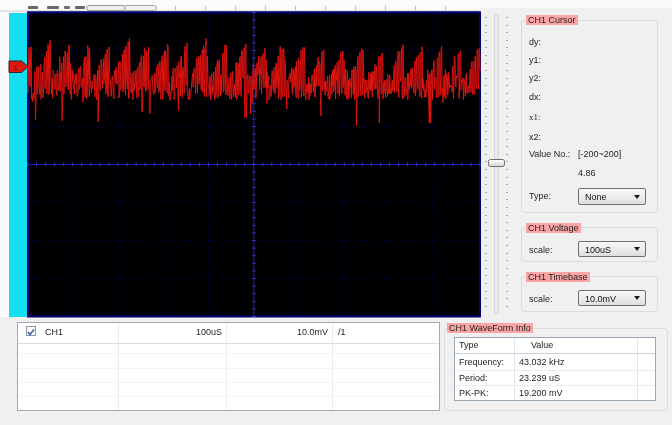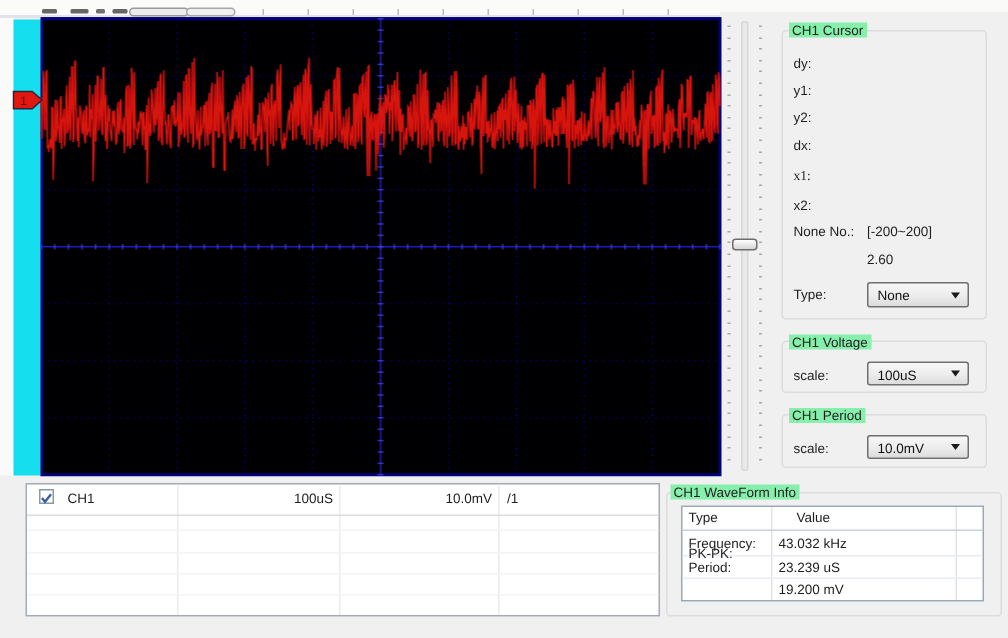--- a/index.html
+++ b/index.html
@@ -1,18 +1,18 @@
 <!DOCTYPE html>
 <html><head><meta charset="utf-8"><style>
 * { margin:0; padding:0; box-sizing:border-box; }
 html,body { width:672px; height:425px; background:#f0f0f0; font-family:"Liberation Sans",sans-serif; overflow:hidden; }
 .abs { position:absolute; }
 .lbl { position:absolute; font-size:9px; color:#1e1e1e; white-space:nowrap; }
 .gbox { position:absolute; border:1px solid #dcdcdc; border-radius:3px; }
-.gcap { position:absolute; font-size:9px; color:#1e1e1e; background:#86efac; padding:0 2px; white-space:nowrap; }
+.gcap { position:absolute; font-size:9px; color:#1e1e1e; background:#fca5a5; padding:0 2px; white-space:nowrap; }
 .combo { position:absolute; border:1px solid #6f6f6f; border-radius:2px; background:linear-gradient(#f7f7f7,#ececec 55%,#dcdcdc); font-size:9px; color:#111; }
 .combo span { position:absolute; left:6px; top:3px; }
 .carr { position:absolute; right:5px; top:6px; width:0; height:0; border-left:3.5px solid transparent; border-right:3.5px solid transparent; border-top:4px solid #1a1a1a; }
 </style></head>
 <body>
 
 <div class="abs" style="left:0;top:0;width:480px;height:12px;background:#fbfbfa;"></div>
 <div class="abs" style="left:480px;top:0;width:192px;height:8px;background:#fafaf9;"></div>
 <div class="abs" style="left:0;top:9.5px;width:480px;height:2.5px;background:#e2e2ec;"></div>
 <div class="abs" style="left:28px;top:6px;width:10px;height:2.5px;background:#666;border-radius:1px;"></div>
@@ -242,39 +242,39 @@
 <div class="abs" style="left:487.5px;top:158.5px;width:17px;height:8.5px;background:linear-gradient(#ffffff,#d6d6d6);border:1px solid #6d6d6d;border-radius:2.5px;"></div>
 
 <div class="gbox" style="left:520.5px;top:20px;width:137px;height:193px;"></div>
 <div class="gcap" style="left:526px;top:14.5px;">CH1 Cursor</div>
 <div class="lbl" style="left:529px;top:37px;">dy:</div>
 <div class="lbl" style="left:529px;top:55px;">y1:</div>
 <div class="lbl" style="left:529px;top:73px;">y2:</div>
 <div class="lbl" style="left:529px;top:92px;">dx:</div>
 <div class="lbl" style="left:529px;top:112px;font-family:Liberation Serif, serif;">x1:</div>
 <div class="lbl" style="left:529px;top:132px;">x2:</div>
-<div class="lbl" style="left:529px;top:149px;">None No.:</div>
+<div class="lbl" style="left:529px;top:149px;">Value No.:</div>
 <div class="lbl" style="left:578px;top:149px;">[-200~200]</div>
-<div class="lbl" style="left:578px;top:168px;">2.60</div>
+<div class="lbl" style="left:578px;top:168px;">4.86</div>
 <div class="lbl" style="left:529px;top:191px;">Type:</div>
 <div class="combo" style="left:578px;top:187.5px;width:68px;height:17px;">
     <span>None</span>
     <i class="carr"></i>
   </div>
 
 <div class="gbox" style="left:520.5px;top:227px;width:137px;height:35px;"></div>
 <div class="gcap" style="left:526px;top:223px;">CH1 Voltage</div>
 <div class="lbl" style="left:529px;top:245px;">scale:</div>
 <div class="combo" style="left:578px;top:241px;width:68px;height:16px;">
     <span>100uS</span>
     <i class="carr" style="top:5px;"></i>
   </div>
 
 <div class="gbox" style="left:520.5px;top:276px;width:137px;height:36px;"></div>
-<div class="gcap" style="left:526px;top:272px;">CH1 Period</div>
+<div class="gcap" style="left:526px;top:272px;">CH1 Timebase</div>
 <div class="lbl" style="left:529px;top:294px;">scale:</div>
 <div class="combo" style="left:578px;top:290px;width:68px;height:16px;">
     <span>10.0mV</span>
     <i class="carr" style="top:5px;"></i>
   </div>
 
 <div class="abs" style="left:17px;top:322px;width:423px;height:89px;background:#ffffff;border:1px solid #a2aab4;"></div>
 <div class="abs" style="left:118px;top:323px;width:1px;height:87px;background:#ebebf0;"></div>
 <div class="abs" style="left:226px;top:323px;width:1px;height:87px;background:#ebebf0;"></div>
 <div class="abs" style="left:332px;top:323px;width:1px;height:87px;background:#ebebf0;"></div>
@@ -299,14 +299,14 @@
 <div class="abs" style="left:637px;top:338px;width:1px;height:62px;background:#dfe4ea;"></div>
 <div class="abs" style="left:455px;top:352.5px;width:200px;height:1px;background:#c8d0da;"></div>
 <div class="abs" style="left:455px;top:369.5px;width:200px;height:1px;background:#e8ecf2;"></div>
 <div class="abs" style="left:455px;top:385px;width:200px;height:1px;background:#e8ecf2;"></div>
 <div class="lbl" style="left:459px;top:340px;">Type</div>
 <div class="lbl" style="left:531px;top:340px;">Value</div>
 <div class="lbl" style="left:459px;top:357px;">Frequency:</div>
 <div class="lbl" style="left:519px;top:357px;">43.032 kHz</div>
 <div class="lbl" style="left:459px;top:372.5px;">Period:</div>
 <div class="lbl" style="left:519px;top:372.5px;">23.239 uS</div>
-<div class="lbl" style="left:459px;top:364px;text-align:center;">PK-PK:</div>
+<div class="lbl" style="left:459px;top:388px;text-align:center;">PK-PK:</div>
 <div class="lbl" style="left:519px;top:388px;">19.200 mV</div>
 
 </body></html>

